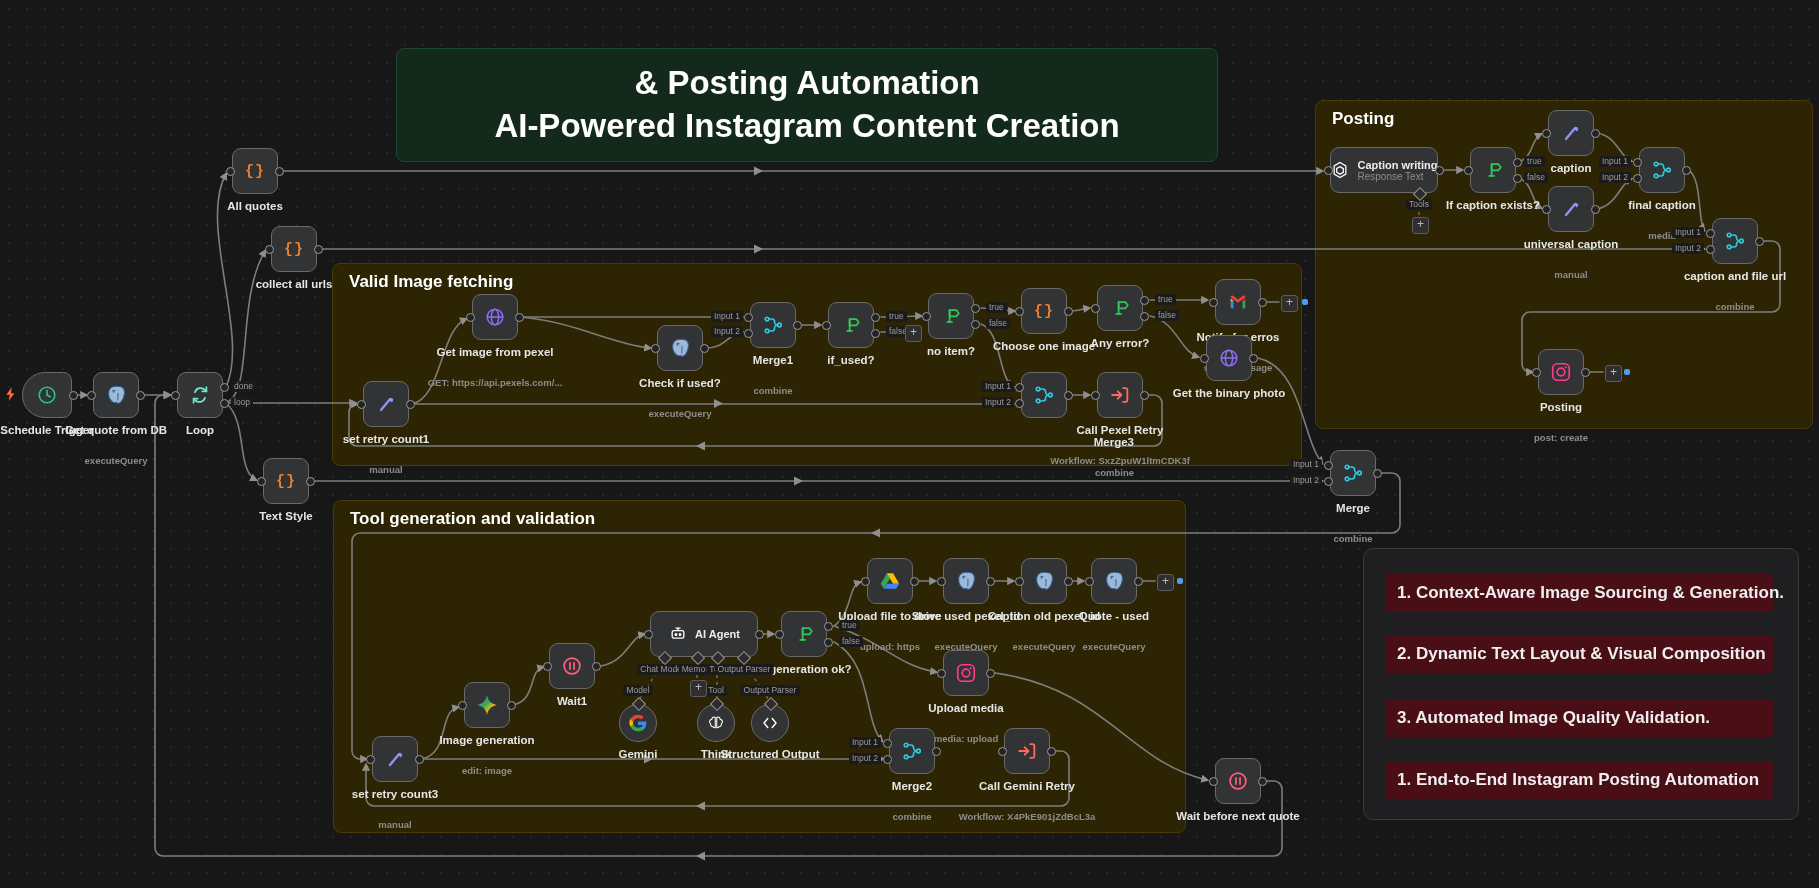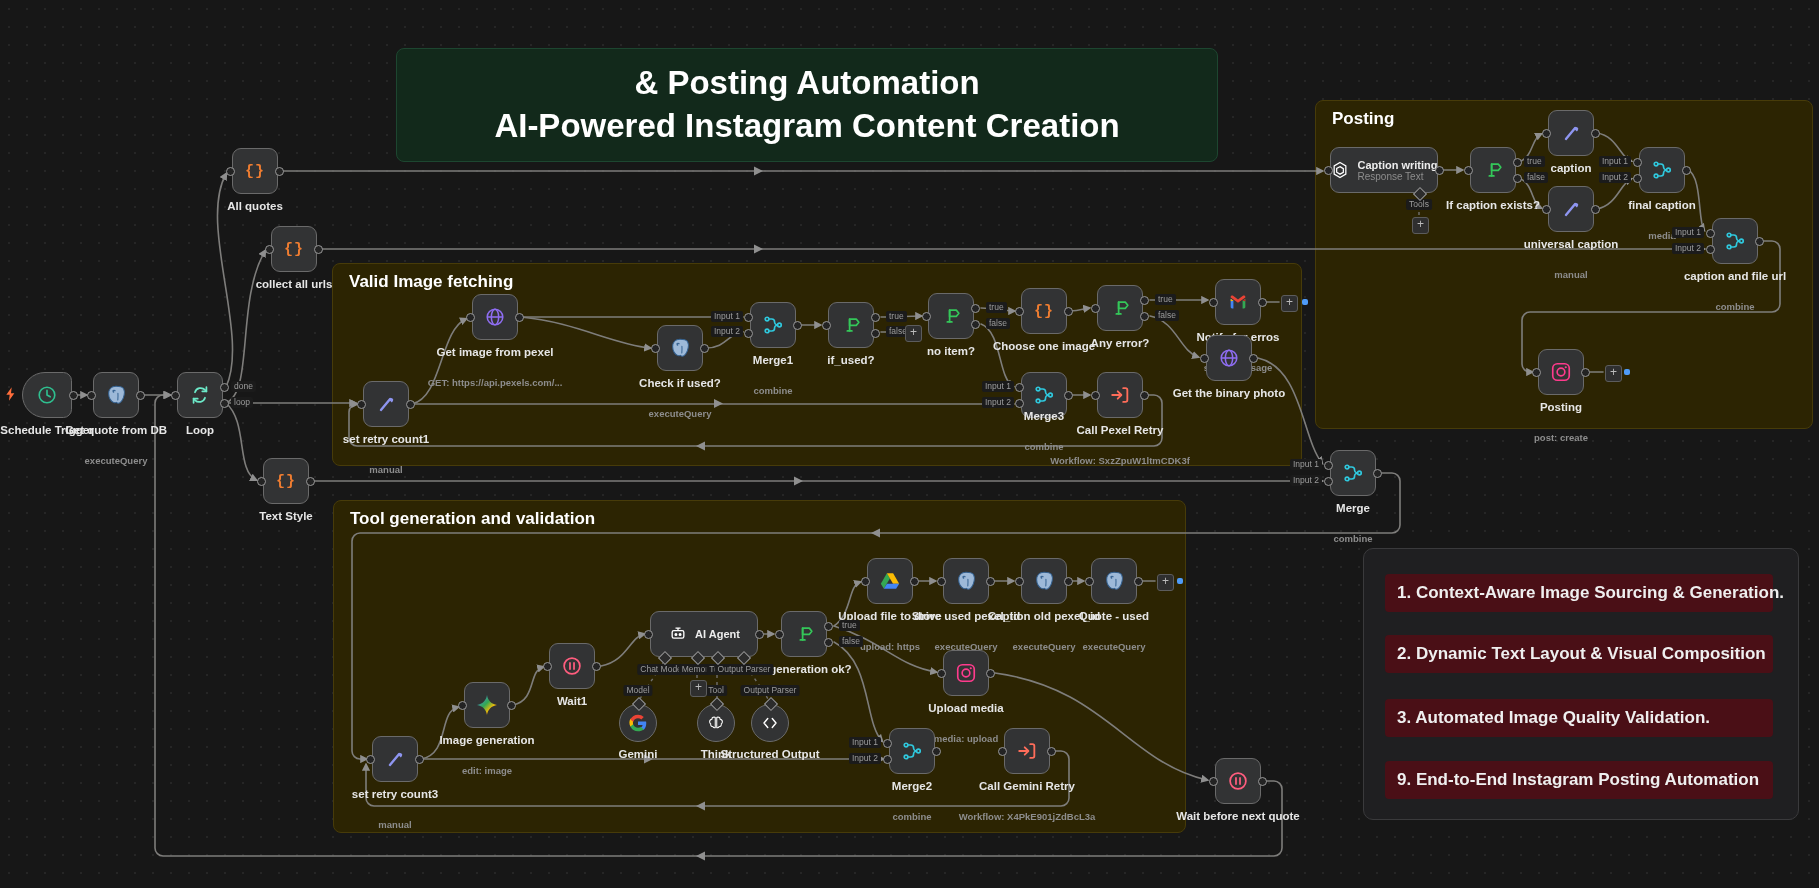--- a/index.html
+++ b/index.html
@@ -327,21 +327,21 @@
             <circle cx="5.5" cy="5.5" r="2"></circle>
             <circle cx="5.5" cy="18.5" r="2"></circle>
             <circle cx="19" cy="12" r="2"></circle>
             <path d="M7.5 5.5h3.2a3 3 0 0 1 3 3v.3a3 3 0 0 0 3 3h.3 M7.5 18.5h3.2a3 3 0 0 0 3-3v-.3a3 3 0 0 1 3-3h.3"></path>
           </svg>
         </span>
         <div class="port" style="top: 10px; left: -7px;"></div>
         <div class="port" style="top: 26px; left: -7px;"></div>
         <div class="port" style="top: 18px; right: -7px;"></div>
       </div>
-      <div class="nlabel" style="left: 954px; top: 410px;"><span>Merge3</span><span class="sub">combine</span></div>
+      <div class="nlabel" style="left: 954px; top: 436px; text-align: right;"><span>Merge3</span><span class="sub">combine</span></div>
       <div class="node" style="left: 1097px; top: 372px; width: 46px; height: 46px;">
         <span class="icon">
           <svg width="22" height="22" viewBox="0 0 24 24" fill="none" stroke="#ff6d5a" stroke-width="2" stroke-linecap="round" stroke-linejoin="round">
             <path d="M3.5 12h9.5"></path>
             <path d="M9.5 8l4 4-4 4"></path>
             <path d="M15.5 4.5h2.5a2 2 0 0 1 2 2v11a2 2 0 0 1-2 2h-2.5"></path>
           </svg>
         </span>
         <div class="port" style="top: 18px; left: -7px;"></div>
         <div class="port" style="top: 18px; right: -7px;"></div>
@@ -700,17 +700,17 @@
       <div class="bluedot" style="left: 1302px; top: 299px;"></div>
       <div class="bluedot" style="left: 1177px; top: 578px;"></div>
       <div class="bluedot" style="left: 1624px; top: 369px;"></div>
     </div>
 
   <div class="panel">
     <div id="panel-items">
         <div class="item" style="top: 25px;">1. Context-Aware Image Sourcing &amp; Generation.</div>
         <div class="item" style="top: 86px;">2. Dynamic Text Layout &amp; Visual Composition</div>
         <div class="item" style="top: 150px;">3. Automated Image Quality Validation.</div>
-        <div class="item" style="top: 212px;">9. End-to-End Instagram Posting Automation</div>
+        <div class="item" style="top: 212px;">1. End-to-End Instagram Posting Automation</div>
       </div>
   </div>
 
 </div>
 
 </body></html>

